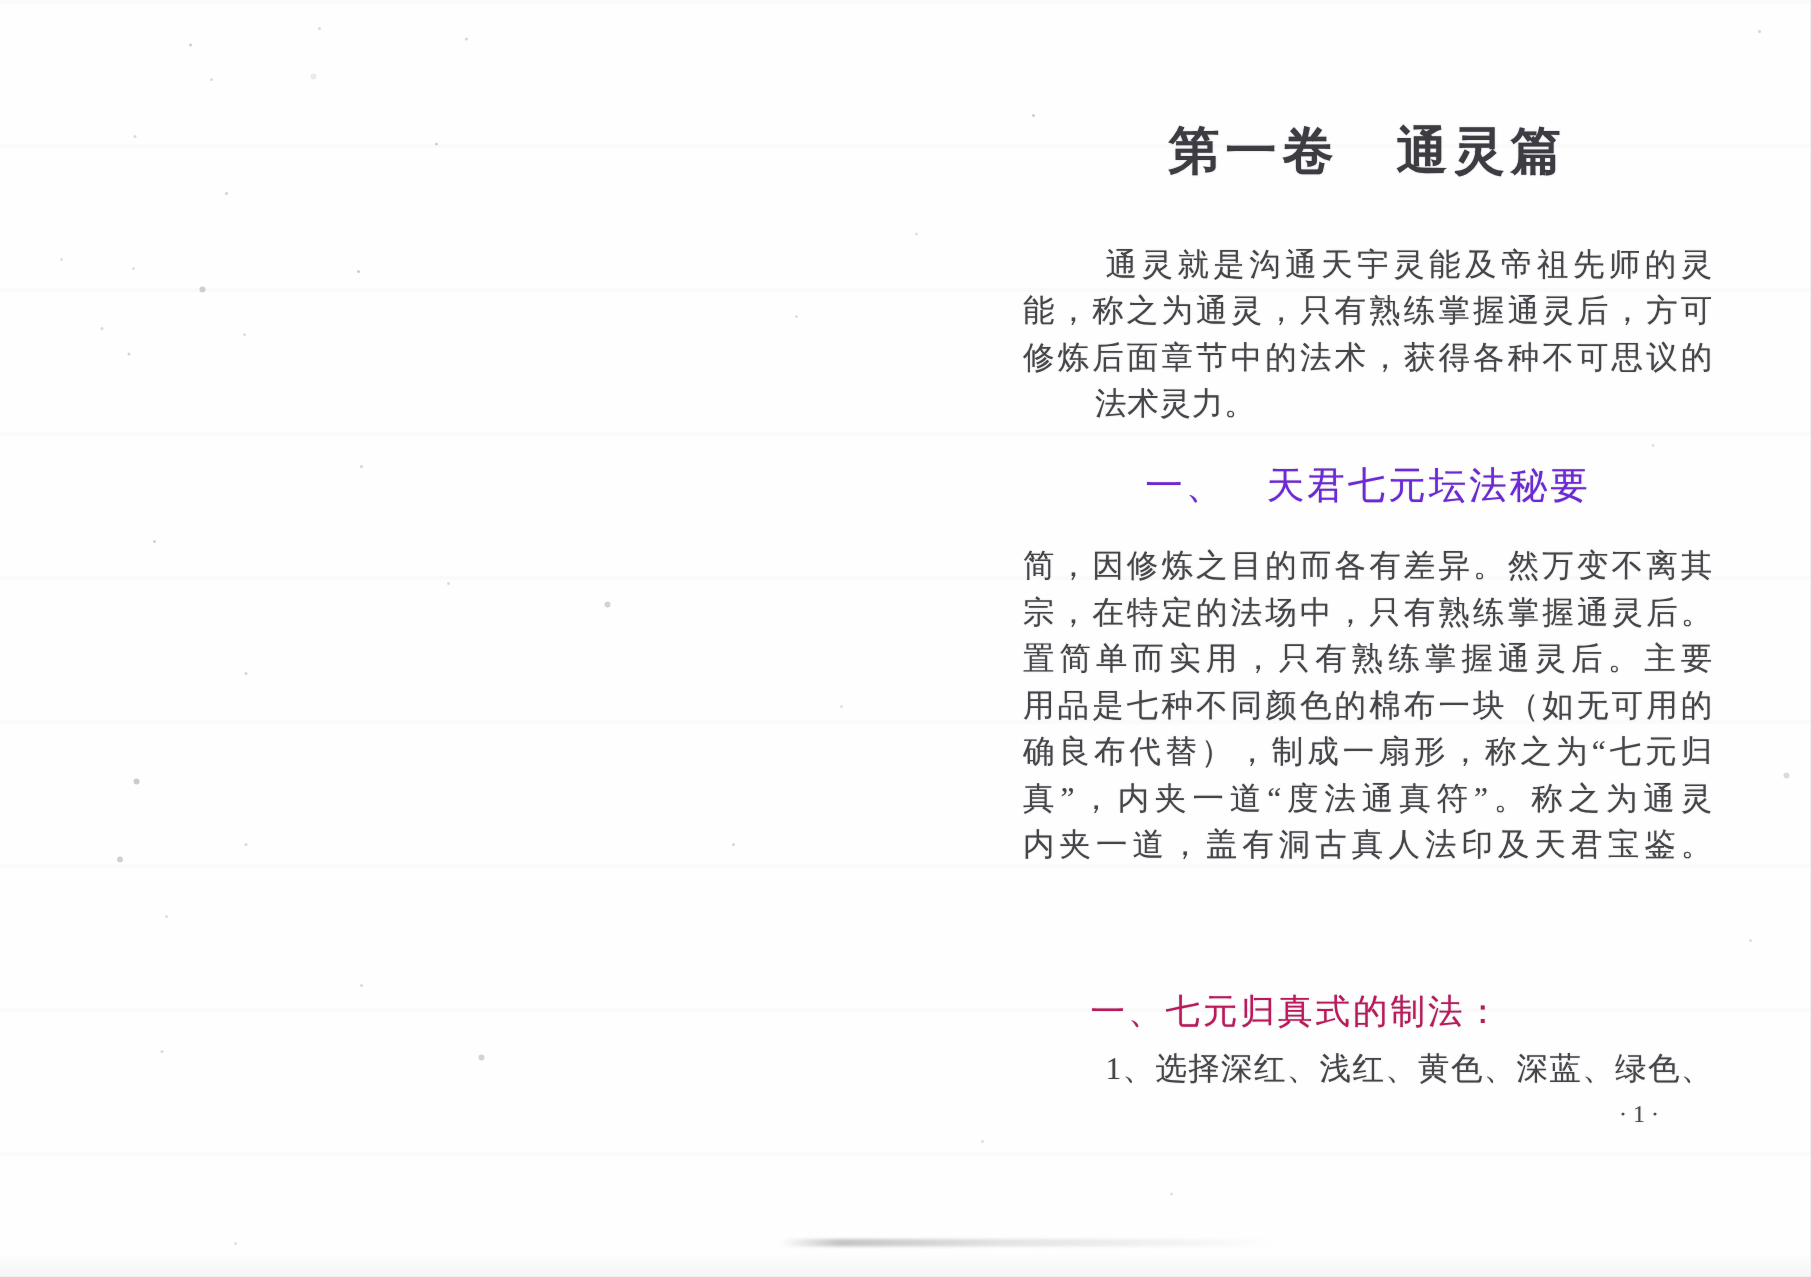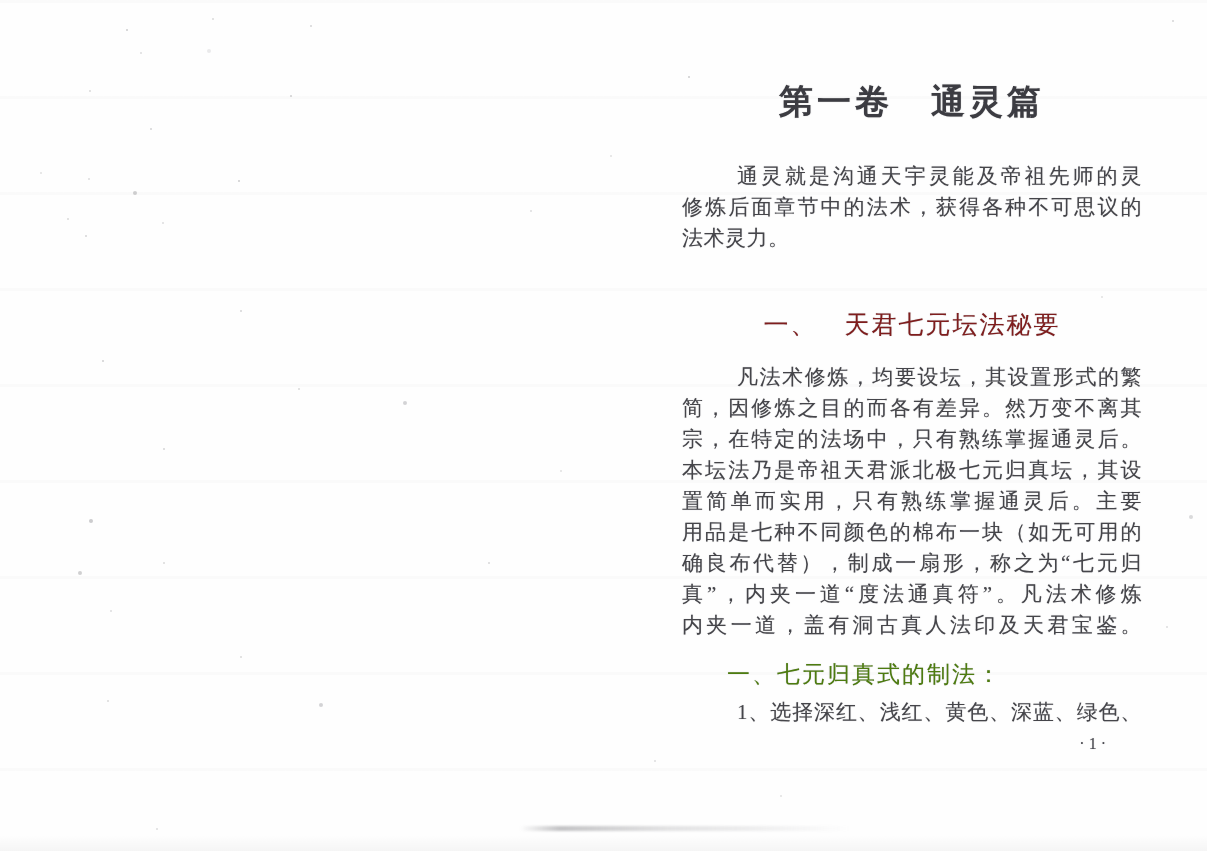--- a/index.html
+++ b/index.html
@@ -133,46 +133,46 @@
     line-height: 31px;
     text-align: justify;
     text-align-last: justify;
     text-justify: inter-ideograph;
     letter-spacing: 0.5px;
     text-shadow: 0 0 1px rgba(70,70,75,0.35);
     box-sizing: border-box;
     white-space: nowrap;
   }
   .line.indent { padding-left: 55px; }
-  .line.short  { text-align-last: left; white-space: normal; }
+  .line.short  { text-align-last: left; white-space: normal; margin-left: 48px; }
   .section-heading {
     position: absolute;
     top: 309px;
     left: 0;
     width: 100%;
     margin: 0;
     text-align: center;
     font-size: 25px;
     line-height: 31px;
     font-weight: 500;
     letter-spacing: 2px;
-    color: #7f1d1d;
+    color: #6d28d9;
     text-shadow: 0 0 1px rgba(70,70,75,0.4);
   }
   .subsection-heading {
     position: absolute;
     top: 659px;
     left: 0;
     width: 100%;
     padding-left: 45px;
     box-sizing: border-box;
     font-size: 23px;
     line-height: 32px;
     letter-spacing: 2px;
-    color: #4d7c0f;
+    color: #be185d;
     text-shadow: 0 0 1px rgba(70,70,75,0.4);
   }
   .list-line {
     position: absolute;
     top: 697px;
     left: 0;
     width: 100%;
   }
   .page-number {
     position: absolute;
@@ -191,35 +191,34 @@
 <div class="scan">
 
   <div class="specks"></div>
 
   <div class="page-right">
 
     <h1 class="chapter-title">第一卷　通灵篇</h1>
 
     <div class="para para-intro">
       <div class="line indent">通灵就是沟通天宇灵能及帝祖先师的灵</div>
+      <div class="line">能，称之为通灵，只有熟练掌握通灵后，方可</div>
       <div class="line">修炼后面章节中的法术，获得各种不可思议的</div>
       <div class="line short">法术灵力。</div>
     </div>
 
     <h2 class="section-heading">一、　天君七元坛法秘要</h2>
 
     <div class="para para-body">
-      <div class="line indent">凡法术修炼，均要设坛，其设置形式的繁</div>
       <div class="line">简，因修炼之目的而各有差异。然万变不离其</div>
       <div class="line">宗，在特定的法场中，只有熟练掌握通灵后。</div>
-      <div class="line">本坛法乃是帝祖天君派北极七元归真坛，其设</div>
       <div class="line">置简单而实用，只有熟练掌握通灵后。主要</div>
       <div class="line">用品是七种不同颜色的棉布一块（如无可用的</div>
       <div class="line">确良布代替），制成一扇形，称之为“七元归</div>
-      <div class="line">真”，内夹一道“度法通真符”。凡法术修炼</div>
+      <div class="line">真”，内夹一道“度法通真符”。称之为通灵</div>
       <div class="line">内夹一道，盖有洞古真人法印及天君宝鉴。</div>
     </div>
 
     <div class="subsection-heading">一、七元归真式的制法：</div>
 
     <div class="line indent list-line">1、选择深红、浅红、黄色、深蓝、绿色、</div>
 
     <div class="page-number">·1·</div>
 
   </div>

